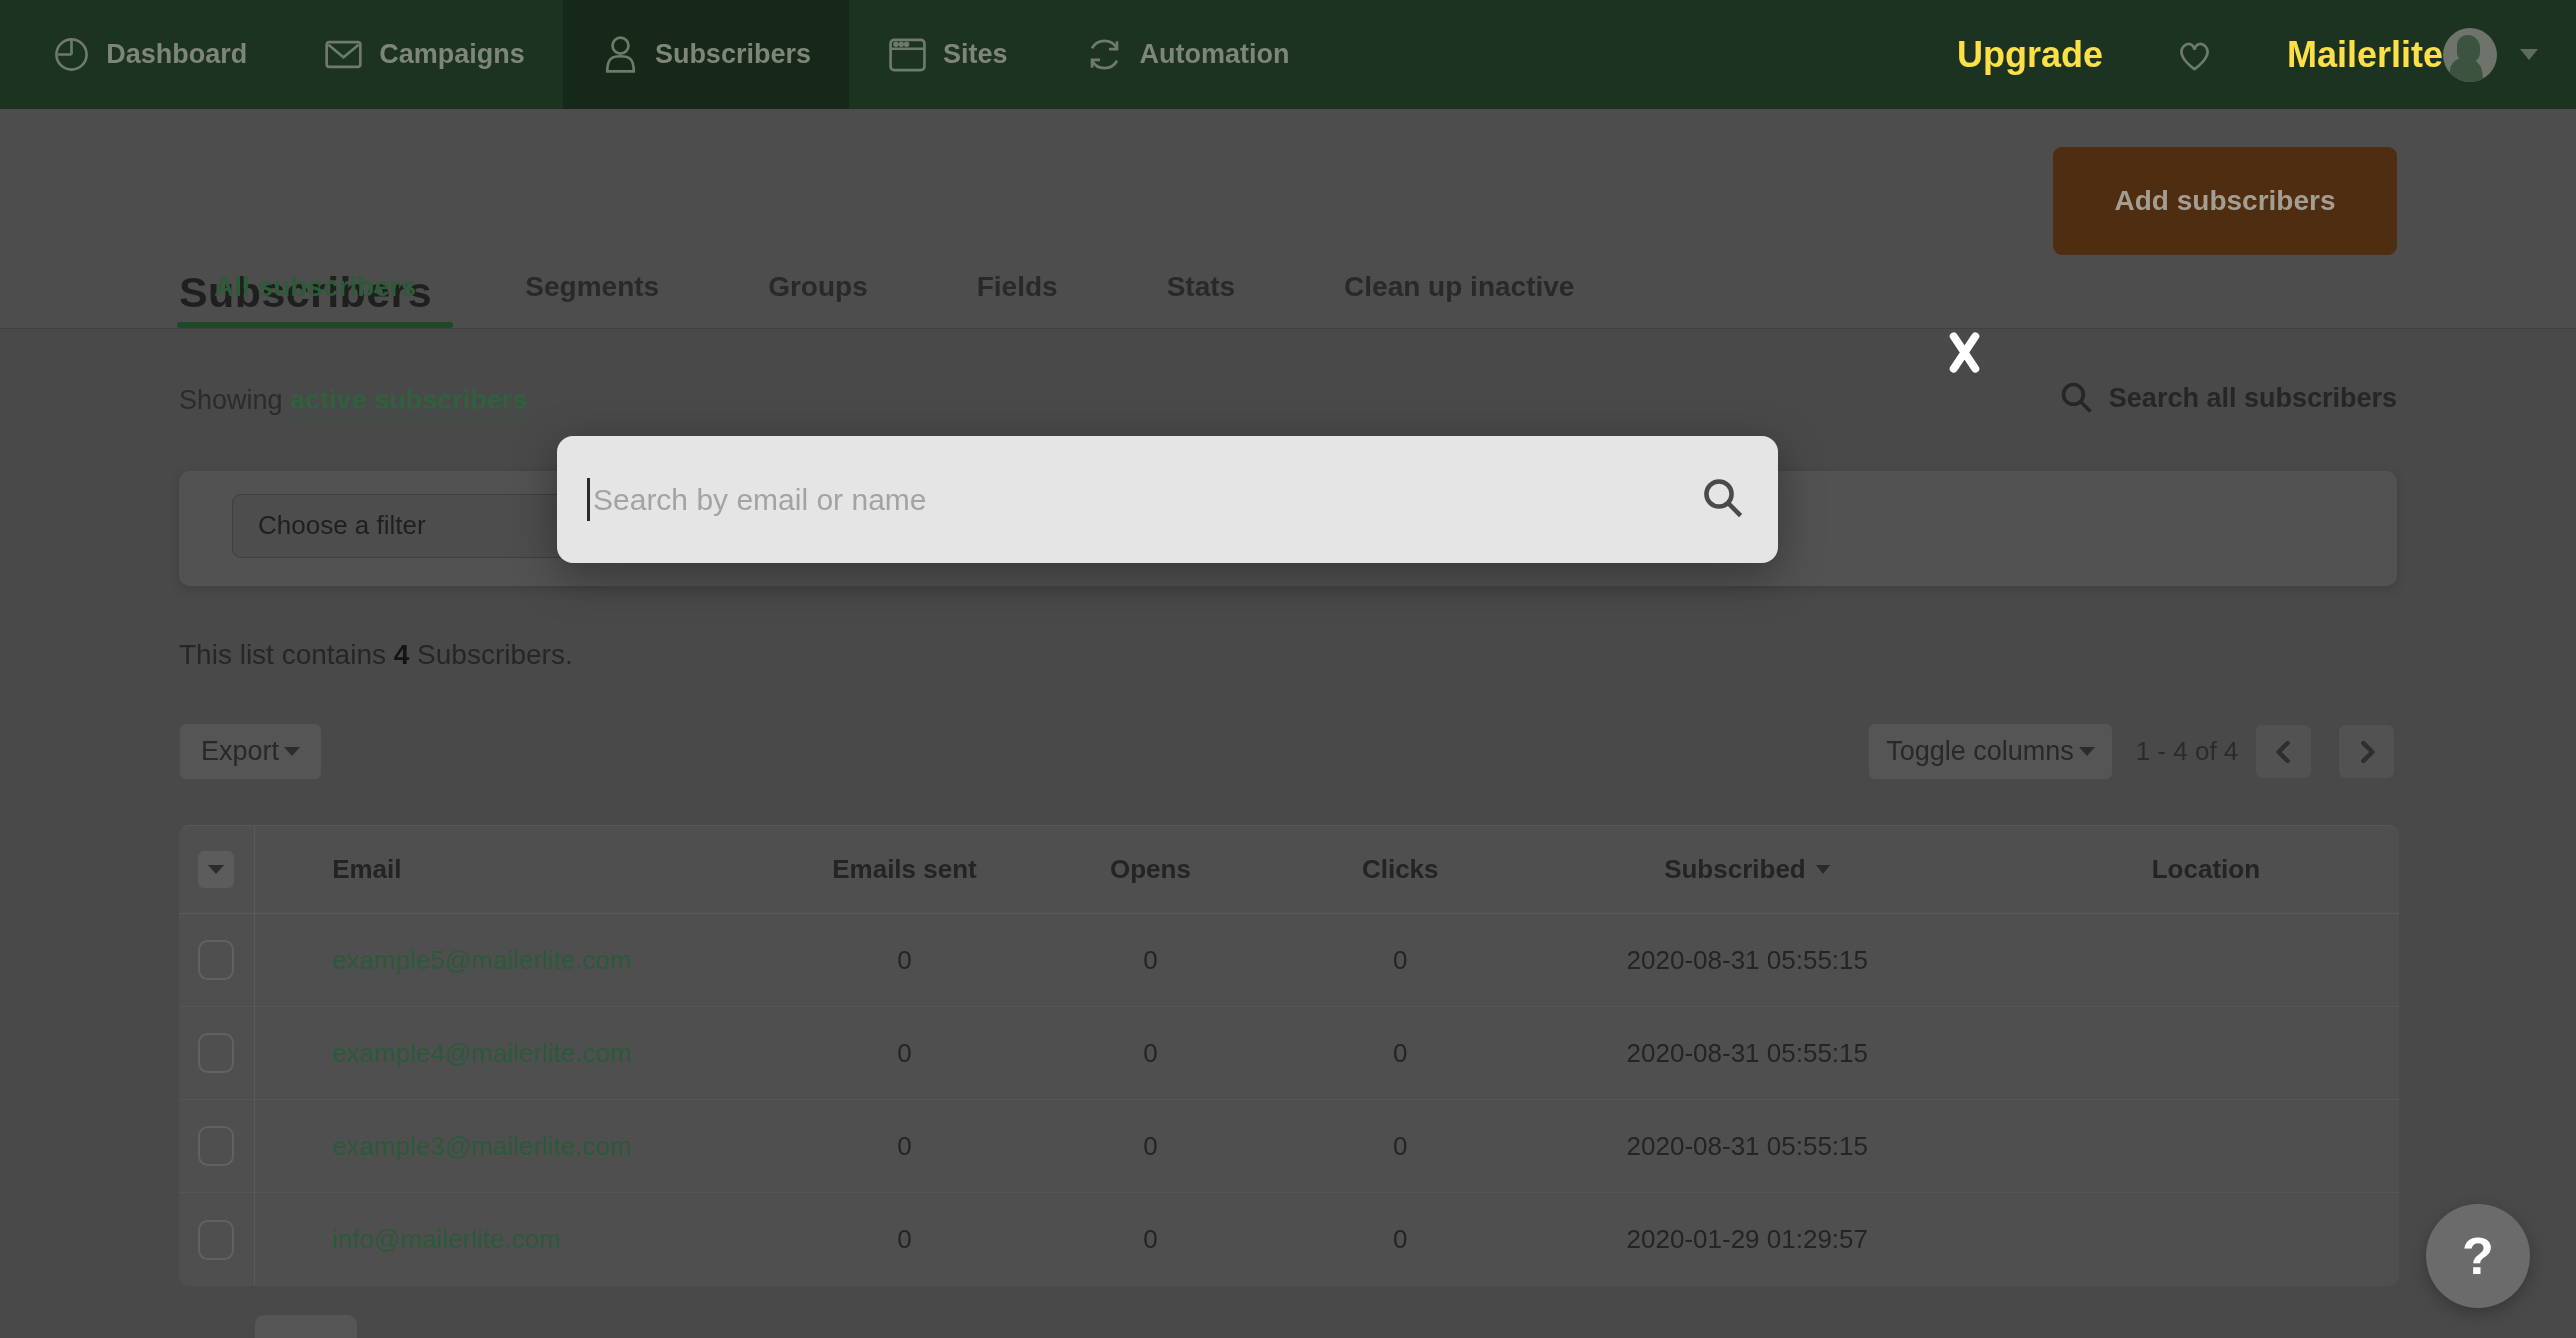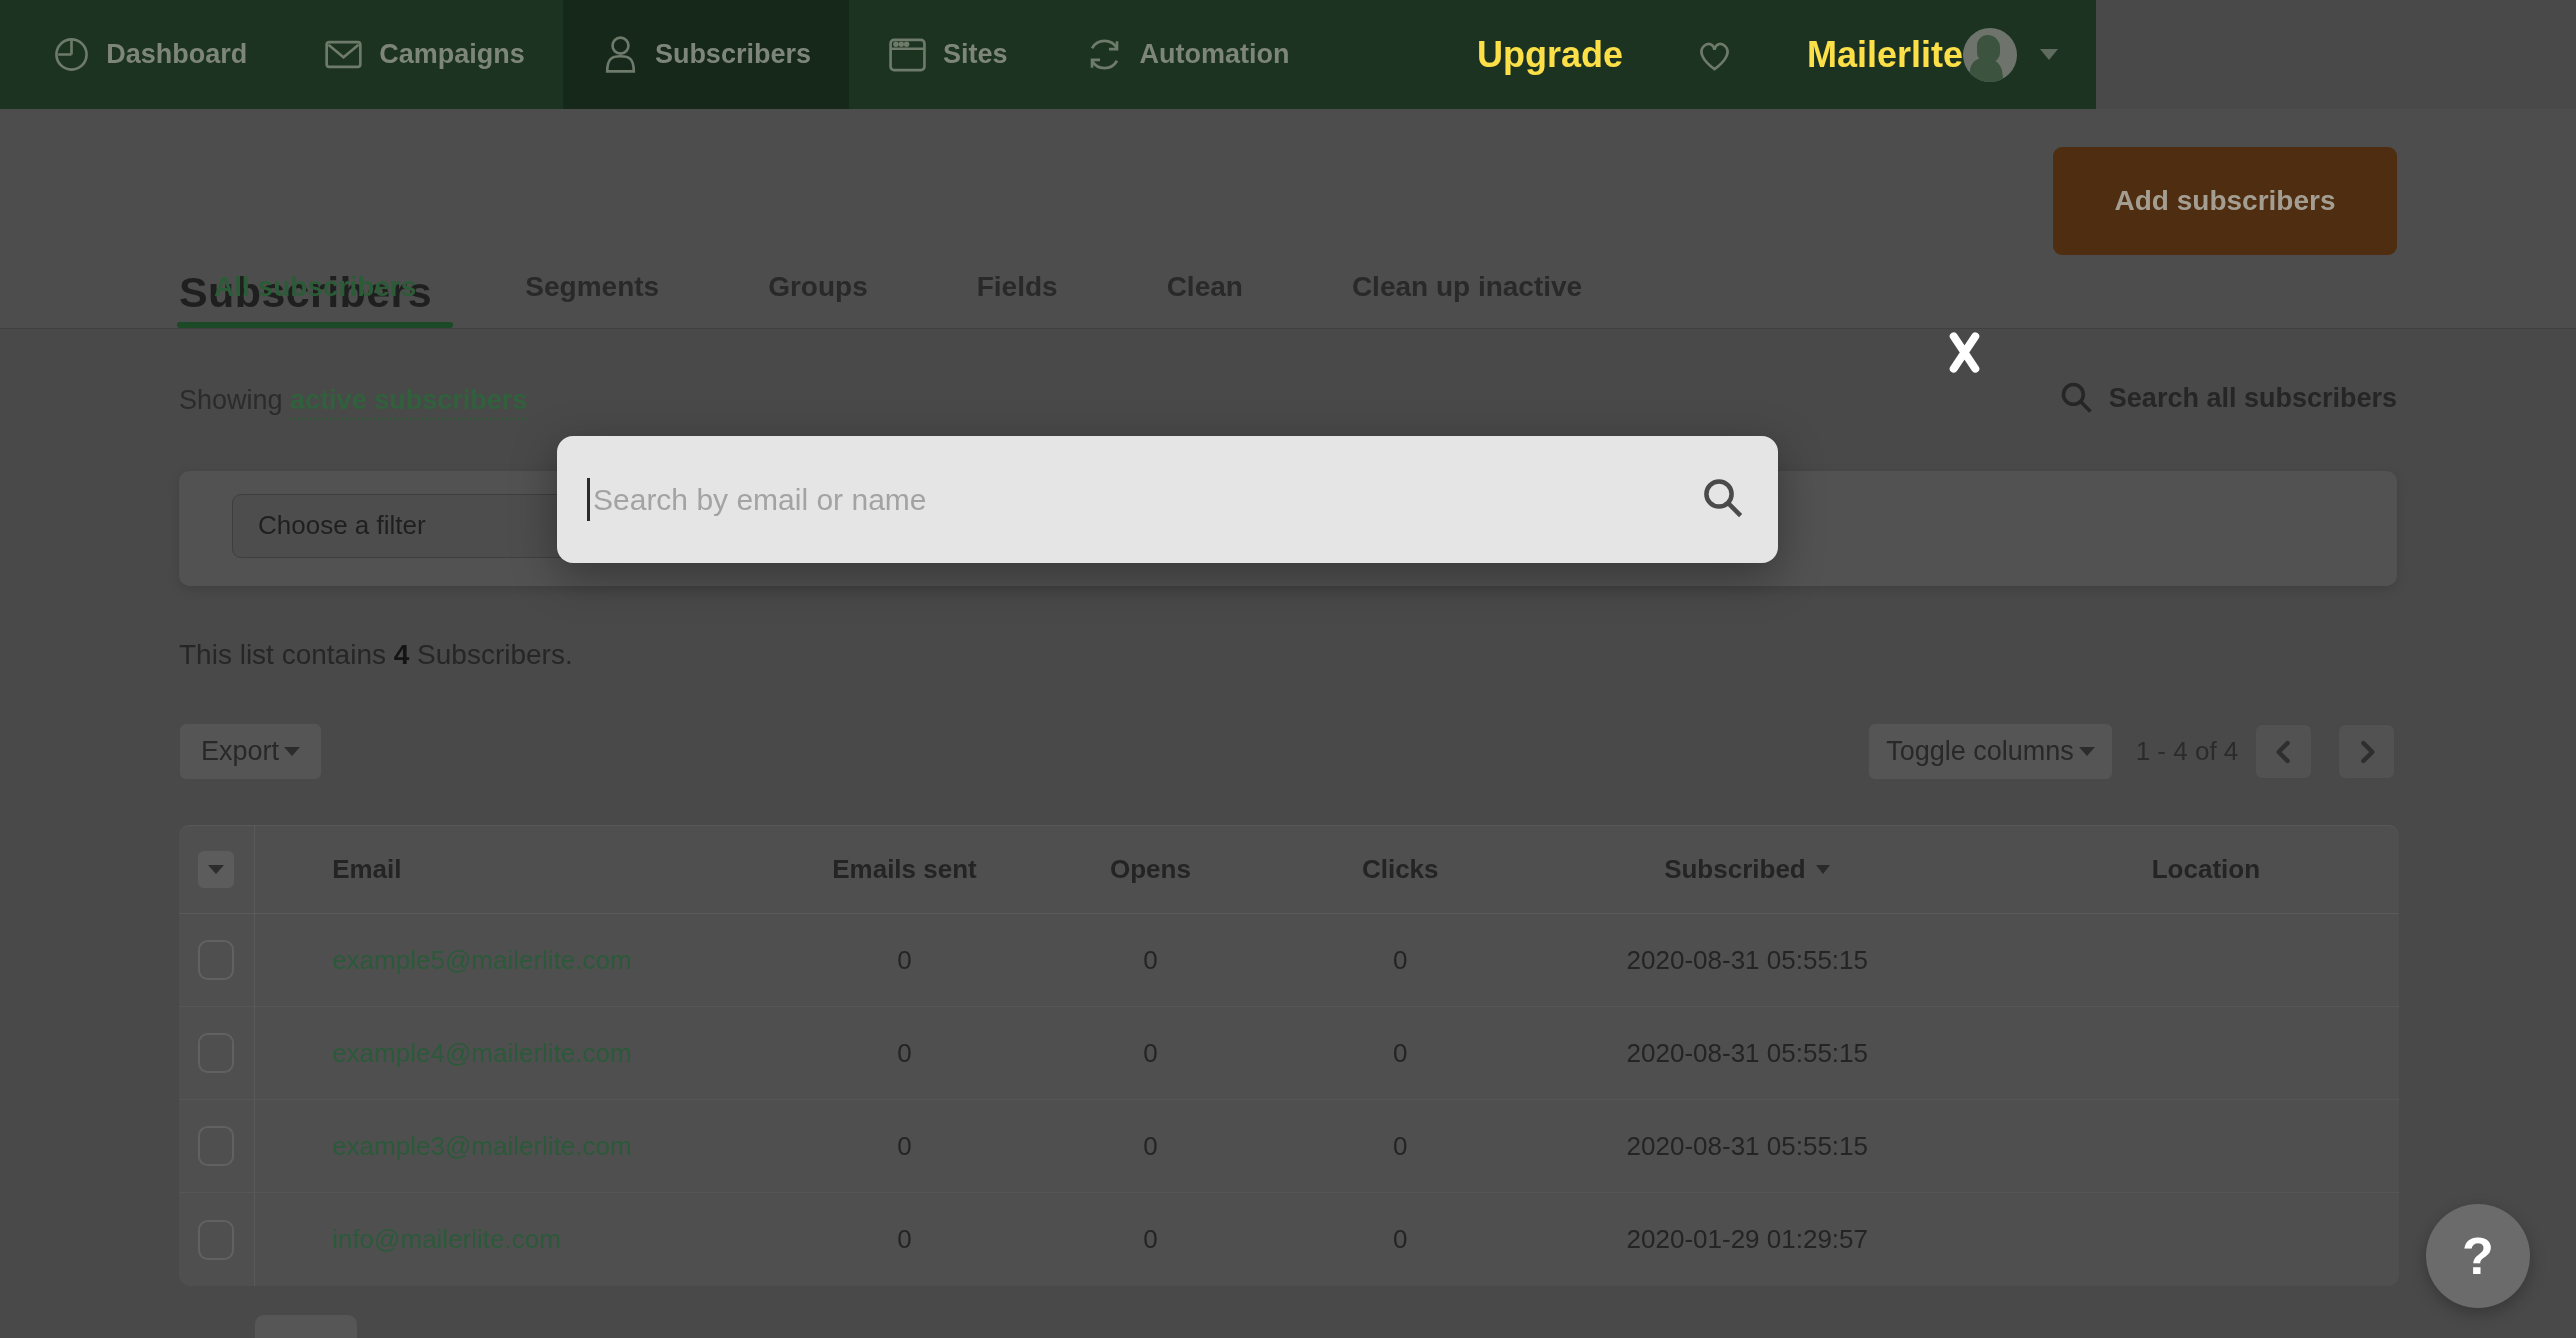--- a/index.html
+++ b/index.html
@@ -1,20 +1,20 @@
 <!DOCTYPE html>
 <html style="font-size:14.3px"><head>
 <meta charset="utf-8">
 <style>
   * { margin:0; padding:0; box-sizing:border-box; }
   html,body { width:2576px; height:1338px; overflow:hidden; }
   body { position:relative; background:#494949; font-family:"Liberation Sans", sans-serif; }
 
   
-  .topnav { position:absolute; left:0; top:0; width:2096px; height:109px;
+  .topnav { position:absolute; left:0; top:0; width:2576px; height:109px;
             background:#1c3322; display:flex; align-items:stretch; }
   .nav-left { display:flex; align-items:stretch; padding-left:14.3px; }
   .nav-item { display:flex; align-items:center; gap:15px; padding:0 38px;
               color:#7e8679; font-size:27px; font-weight:700; cursor:pointer; }
   .nav-item.active { background:#16281a; }
   .nav-item svg { display:block; }
   .nav-right { margin-left:auto; display:flex; align-items:center; padding-right:38px; }
   .nav-link { color:#fde047; font-size:36px; font-weight:700; cursor:pointer; }
   .upgrade { margin-right:72px; }
   .heart { margin-right:73px; display:flex; align-items:center; }
@@ -204,21 +204,21 @@
 </nav>
 
 <header class="page-header">
   <h1 class="page-title">Subscribers</h1>
   <button class="add-btn">Add subscribers</button>
   <div class="tabs">
     <div class="tab active">All subscribers</div>
     <div class="tab">Segments</div>
     <div class="tab">Groups</div>
     <div class="tab">Fields</div>
-    <div class="tab">Clean</div>
+    <div class="tab">Stats</div>
     <div class="tab">Clean up inactive</div>
   </div>
 </header>
 
 <div class="showing">
   <span>Showing</span>
   <span class="showing-link">active subscribers</span>
 </div>
 <div class="search-all">
   <svg width="36" height="36" viewBox="0 0 40 40" fill="none" stroke="#262626" stroke-width="4">

